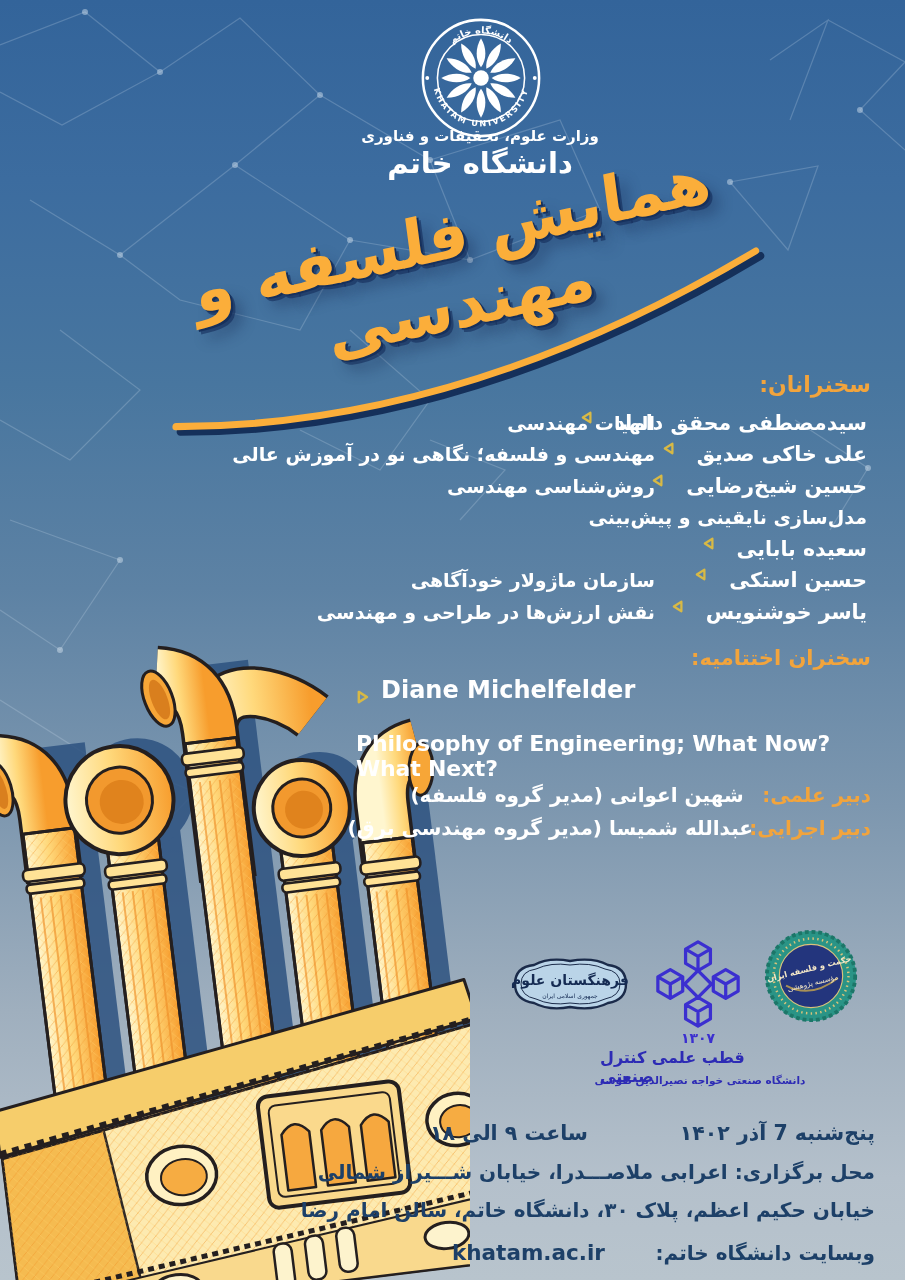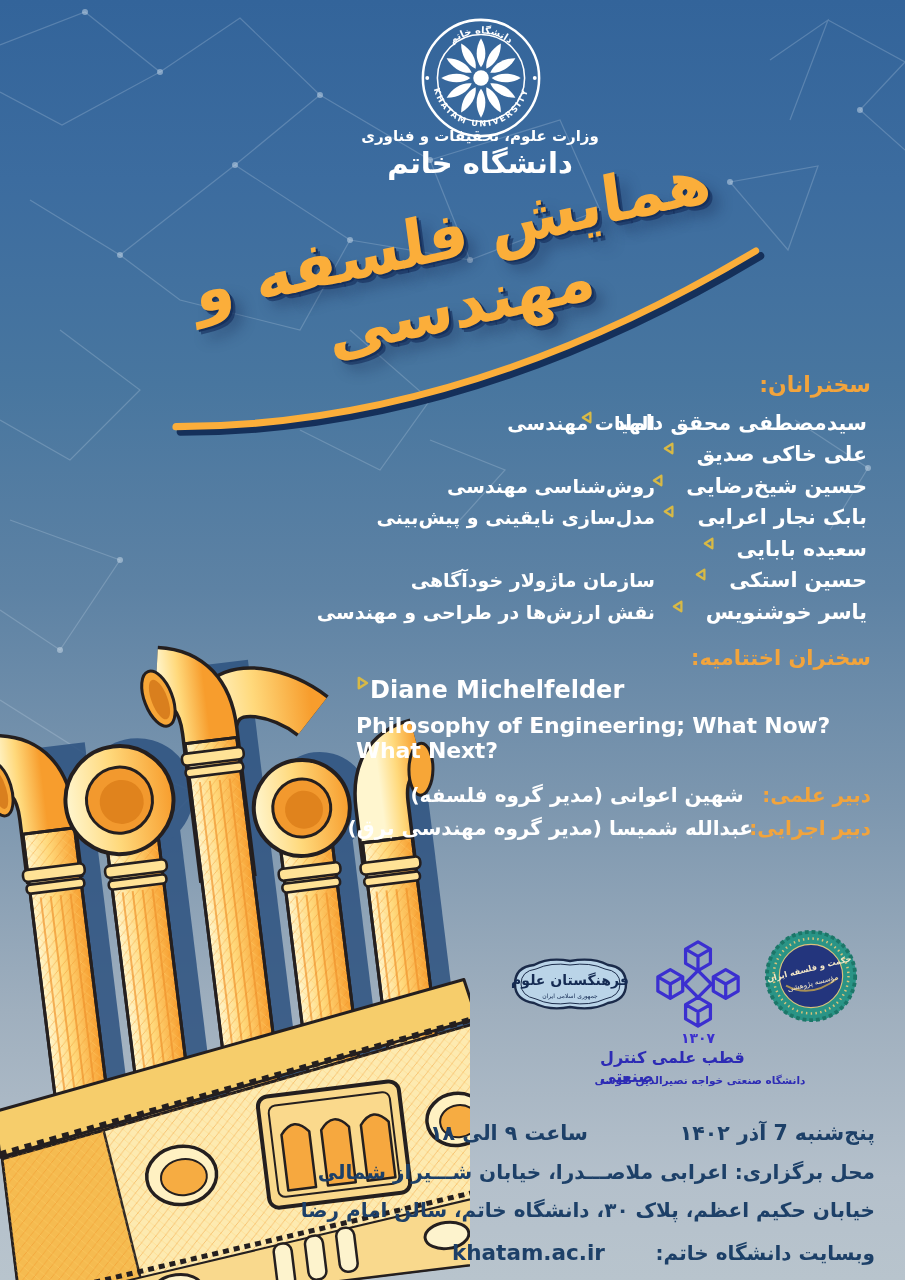--- a/index.html
+++ b/index.html
@@ -27,22 +27,22 @@
   .spk-rows{top:407px;right:38px;width:560px;direction:rtl;}
   .spk-row{display:flex;direction:rtl;align-items:center;height:31.5px;}
   .spk-name{width:212px;display:flex;direction:rtl;align-items:flex-start;gap:22px;
     color:#fff;font-size:20.5px;font-weight:bold;white-space:nowrap;}
   .spk-topic{width:348px;color:#fff;font-size:19px;font-weight:bold;
     text-align:right;white-space:nowrap;}
   .bullet{flex:0 0 auto;}
   
   .closing-heading{top:646px;right:34px;color:#f2a43c;font-size:21px;font-weight:bold;direction:rtl;}
   .closing-block{top:676px;left:356px;width:545px;direction:ltr;color:#fff;}
-  .closing-speaker{display:flex;align-items:flex-start;font-size:24px;font-weight:bold;}
-  .closing-talk{margin-top:9px;font-size:22px;font-weight:bold;letter-spacing:-.2px;}
+  .closing-speaker{display:flex;align-items:flex-end;gap:11px;font-size:24px;font-weight:bold;}
+  .closing-talk{margin-top:27px;font-size:22px;font-weight:bold;letter-spacing:-.2px;}
   
   .chairs{top:783px;right:34px;width:470px;direction:rtl;}
   .chair-row{display:flex;direction:rtl;align-items:baseline;margin-bottom:9px;}
   .chair-label{width:104px;color:#f2a43c;font-size:20px;font-weight:bold;text-align:left;white-space:nowrap;}
   .chair-value{width:366px;margin-right:14px;color:#fff;font-size:20px;font-weight:bold;text-align:center;white-space:nowrap;}
   
   .kntu-year{top:1030px;left:655px;width:86px;text-align:center;color:#3b2fd0;
     font-size:14px;font-weight:bold;}
   .kntu-line1{top:1048px;left:600px;width:200px;text-align:left;color:#2d2bb5;
     font-size:16px;font-weight:bold;direction:rtl;}
@@ -277,37 +277,32 @@
         </div>
       <div class="spk-topic">الهیات مهندسی</div>
     </div>
     <div class="spk-row">
       <div class="spk-name">
           <span>علی خاکی صدیق</span>
         <svg class="bullet" width="13" height="13" viewBox="0 0 12 12">
             <path d="M9.6 1.6 L2.6 6 L9.6 10.4 Z" fill="none" stroke="#d8b945" stroke-width="2.1" stroke-linejoin="round"></path>
           </svg>
         </div>
+      <div class="spk-topic">مهندسی و فلسفه؛ نگاهی نو در آموزش عالی</div>
     </div>
     <div class="spk-row">
       <div class="spk-name">
           <span>حسین شیخ‌رضایی</span>
         <svg class="bullet" width="13" height="13" viewBox="0 0 12 12">
             <path d="M9.6 1.6 L2.6 6 L9.6 10.4 Z" fill="none" stroke="#d8b945" stroke-width="2.1" stroke-linejoin="round"></path>
           </svg>
         </div>
       <div class="spk-topic">روش‌شناسی مهندسی</div>
     </div>
     <div class="spk-row">
-      <div class="spk-name">
-          <span>بابک نجار اعرابی</span>
-        <svg class="bullet" width="13" height="13" viewBox="0 0 12 12">
-            <path d="M9.6 1.6 L2.6 6 L9.6 10.4 Z" fill="none" stroke="#d8b945" stroke-width="2.1" stroke-linejoin="round"></path>
-          </svg>
-        </div>
       <div class="spk-topic">مدل‌سازی نایقینی و پیش‌بینی</div>
     </div>
     <div class="spk-row">
       <div class="spk-name">
           <span>سعیده بابایی</span>
         <svg class="bullet" width="13" height="13" viewBox="0 0 12 12">
             <path d="M9.6 1.6 L2.6 6 L9.6 10.4 Z" fill="none" stroke="#d8b945" stroke-width="2.1" stroke-linejoin="round"></path>
           </svg>
         </div>
     </div>

